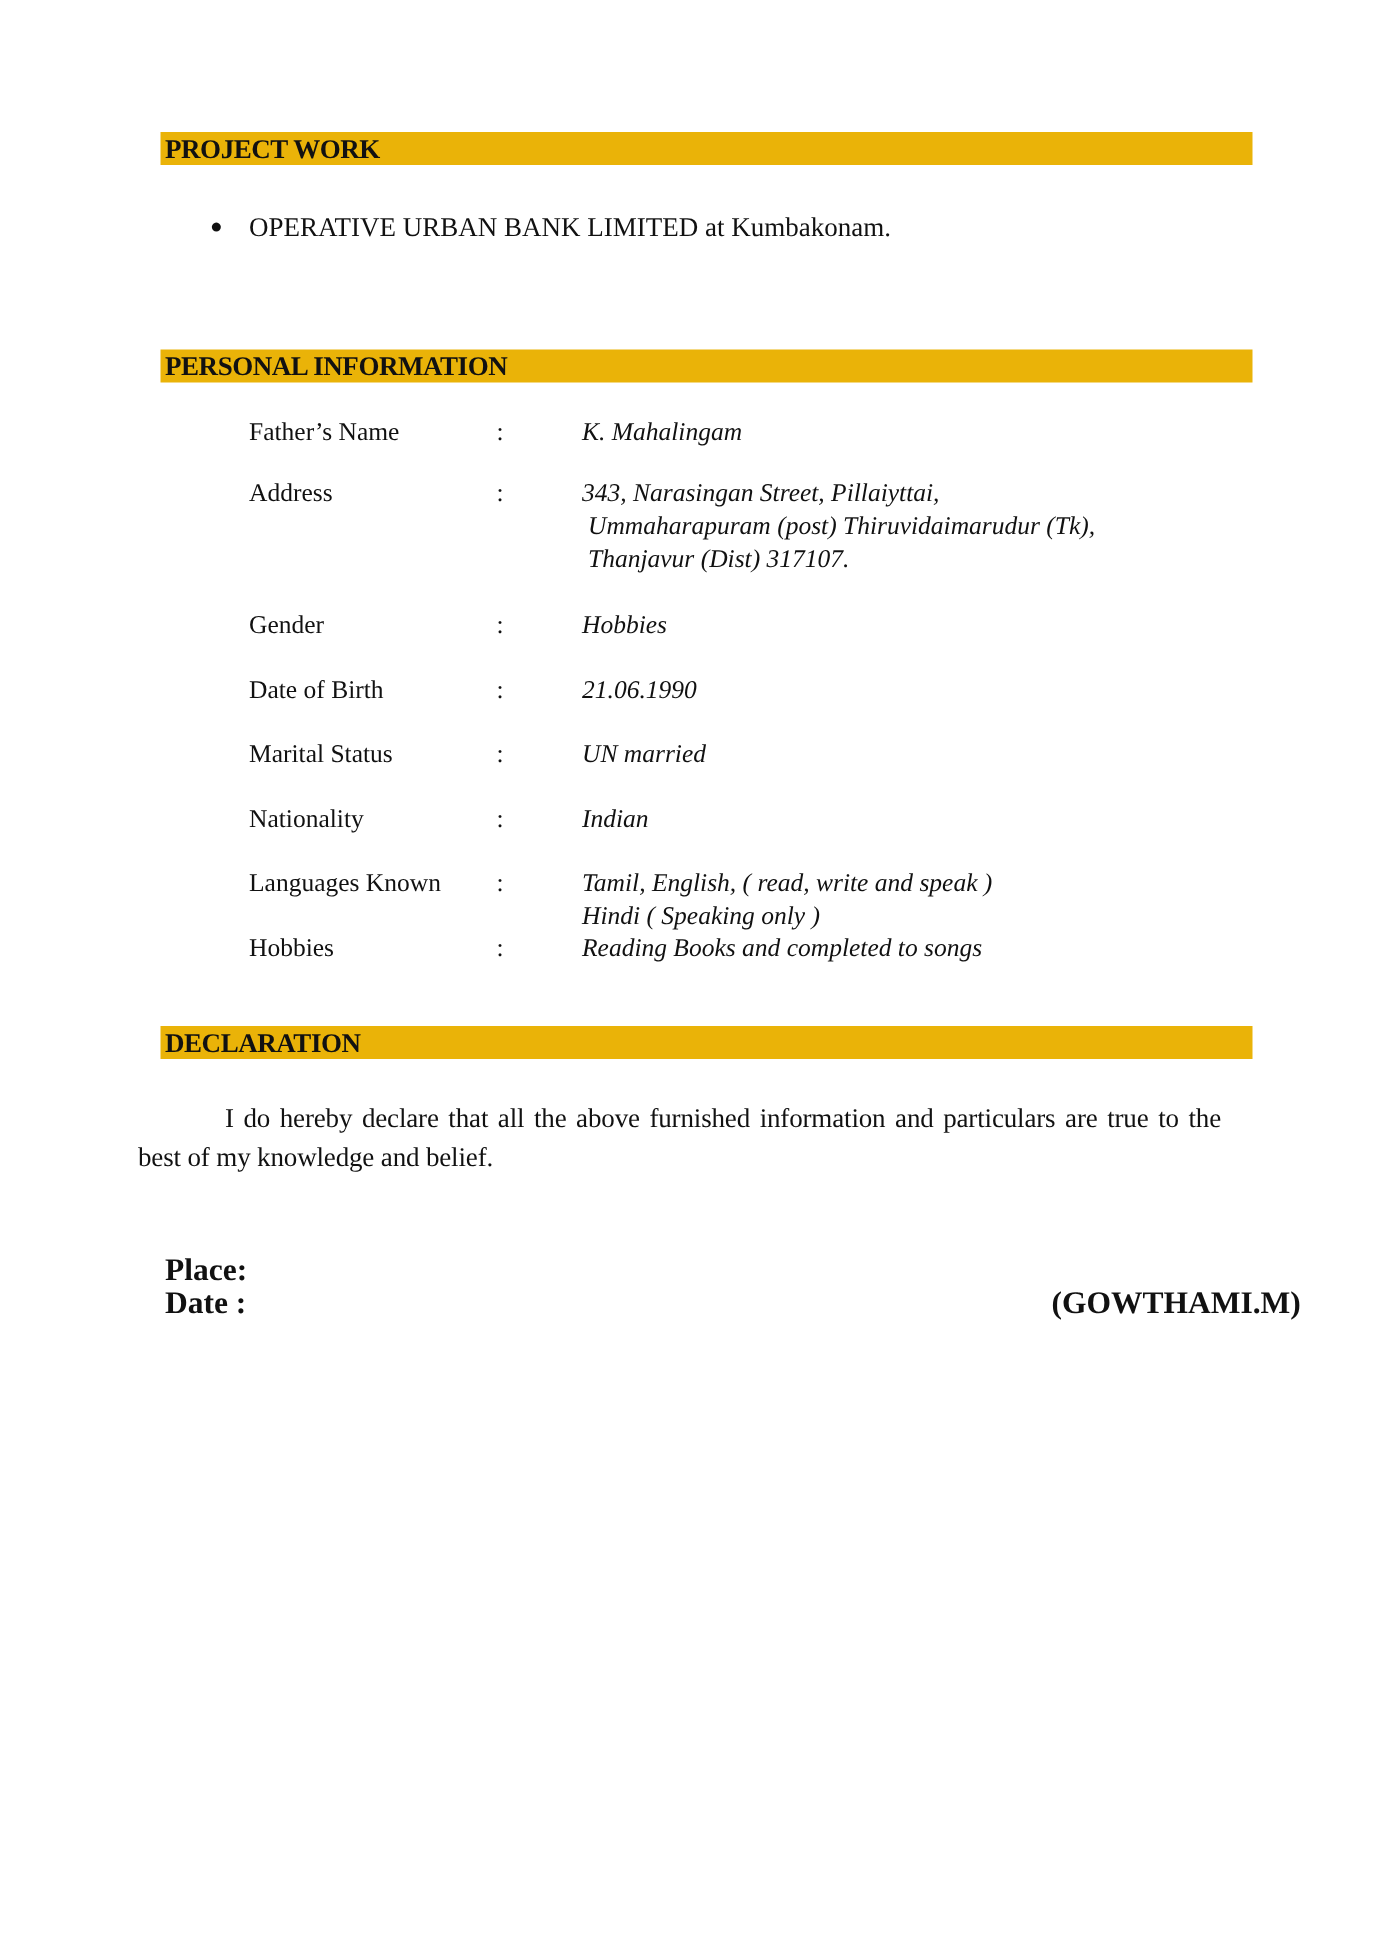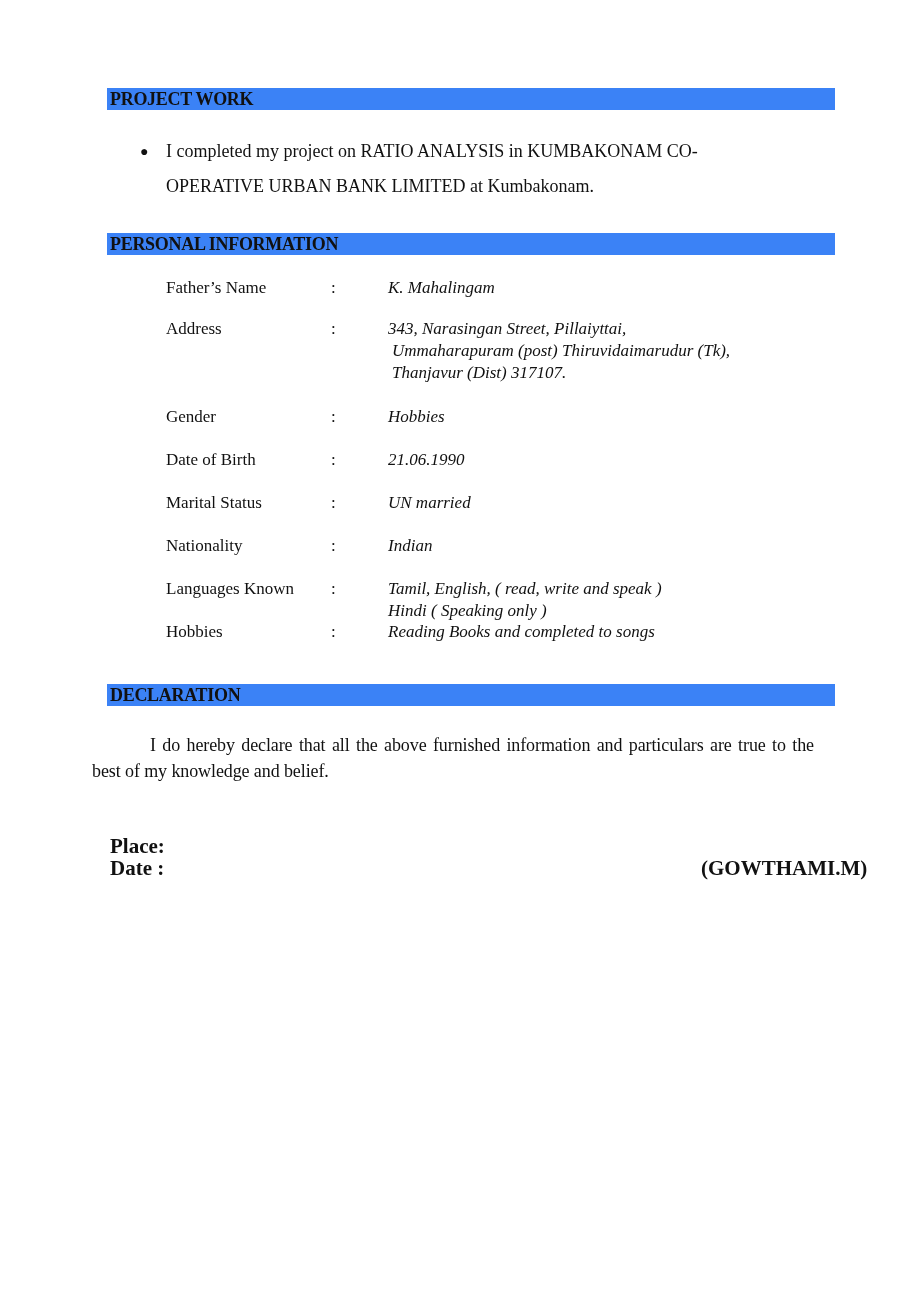--- a/index.html
+++ b/index.html
@@ -13,21 +13,21 @@
       position: relative;
       font-family: "Liberation Serif", "DejaVu Serif", serif;
       color: #111111;
       overflow: hidden;
     }
     .section-bar {
       position: absolute;
       left: 107px;
       width: 728px;
       height: 22px;
-      background: #3b82f6;
+      background: #eab308;
     }
     .section-title {
       position: absolute;
       left: 3px;
       top: 1px;
       font-weight: bold;
       font-size: 18px;
       line-height: 20px;
       letter-spacing: -0.3px;
       white-space: nowrap;
@@ -85,21 +85,20 @@
 </head>
 <body>
 
 <div class="section-bar" style="top:88px;">
   <span class="section-title">PROJECT WORK</span>
 </div>
 
 <div class="bullet-row">
   <span class="bullet-dot">●</span>
   <div class="bullet-text">
-    <div>I completed my project on RATIO ANALYSIS in KUMBAKONAM CO-</div>
     <div>OPERATIVE URBAN BANK LIMITED at Kumbakonam.</div>
   </div>
 </div>
 
 <div class="section-bar" style="top:233px;">
   <span class="section-title">PERSONAL INFORMATION</span>
 </div>
 
 <div class="row" style="top:277px;">
   <span class="label">Father’s Name</span>

